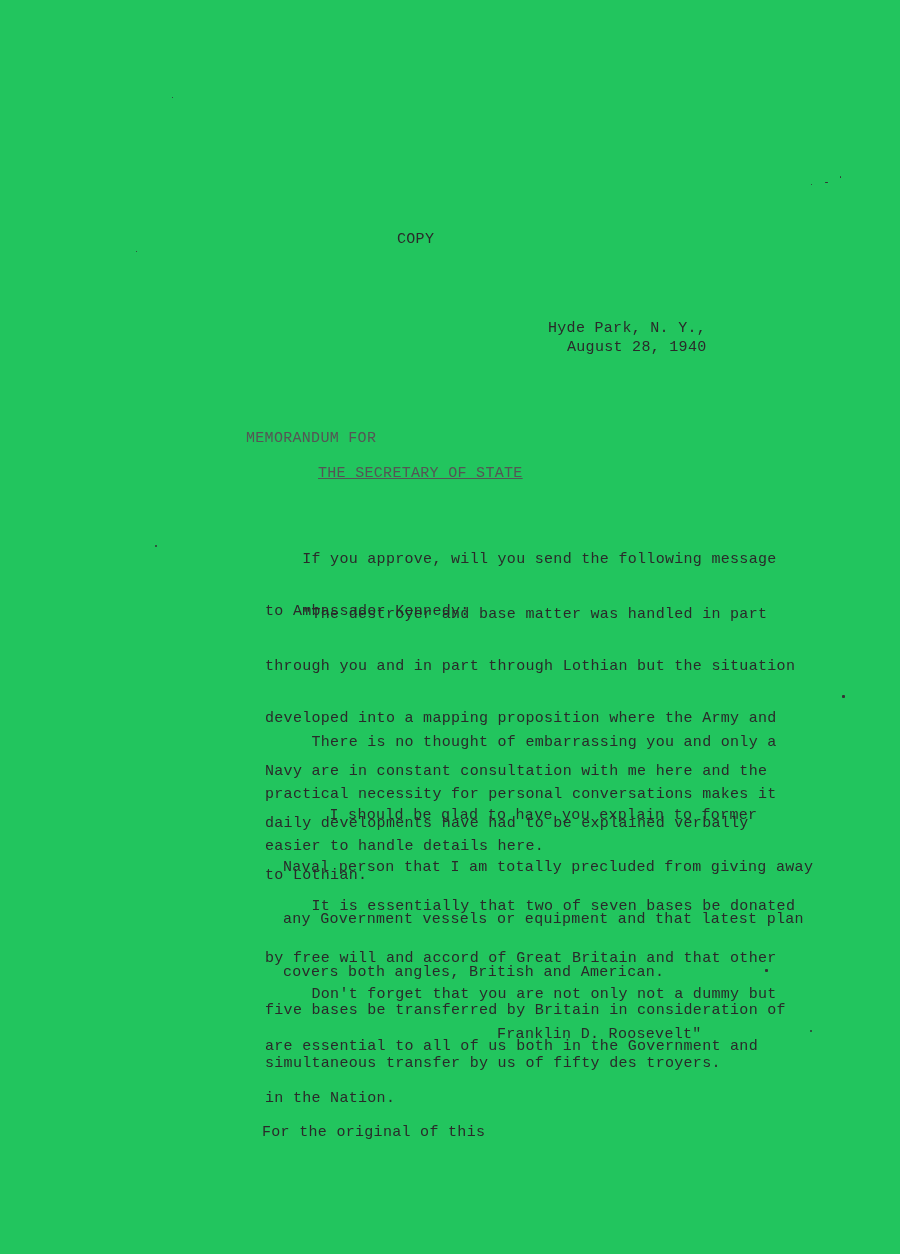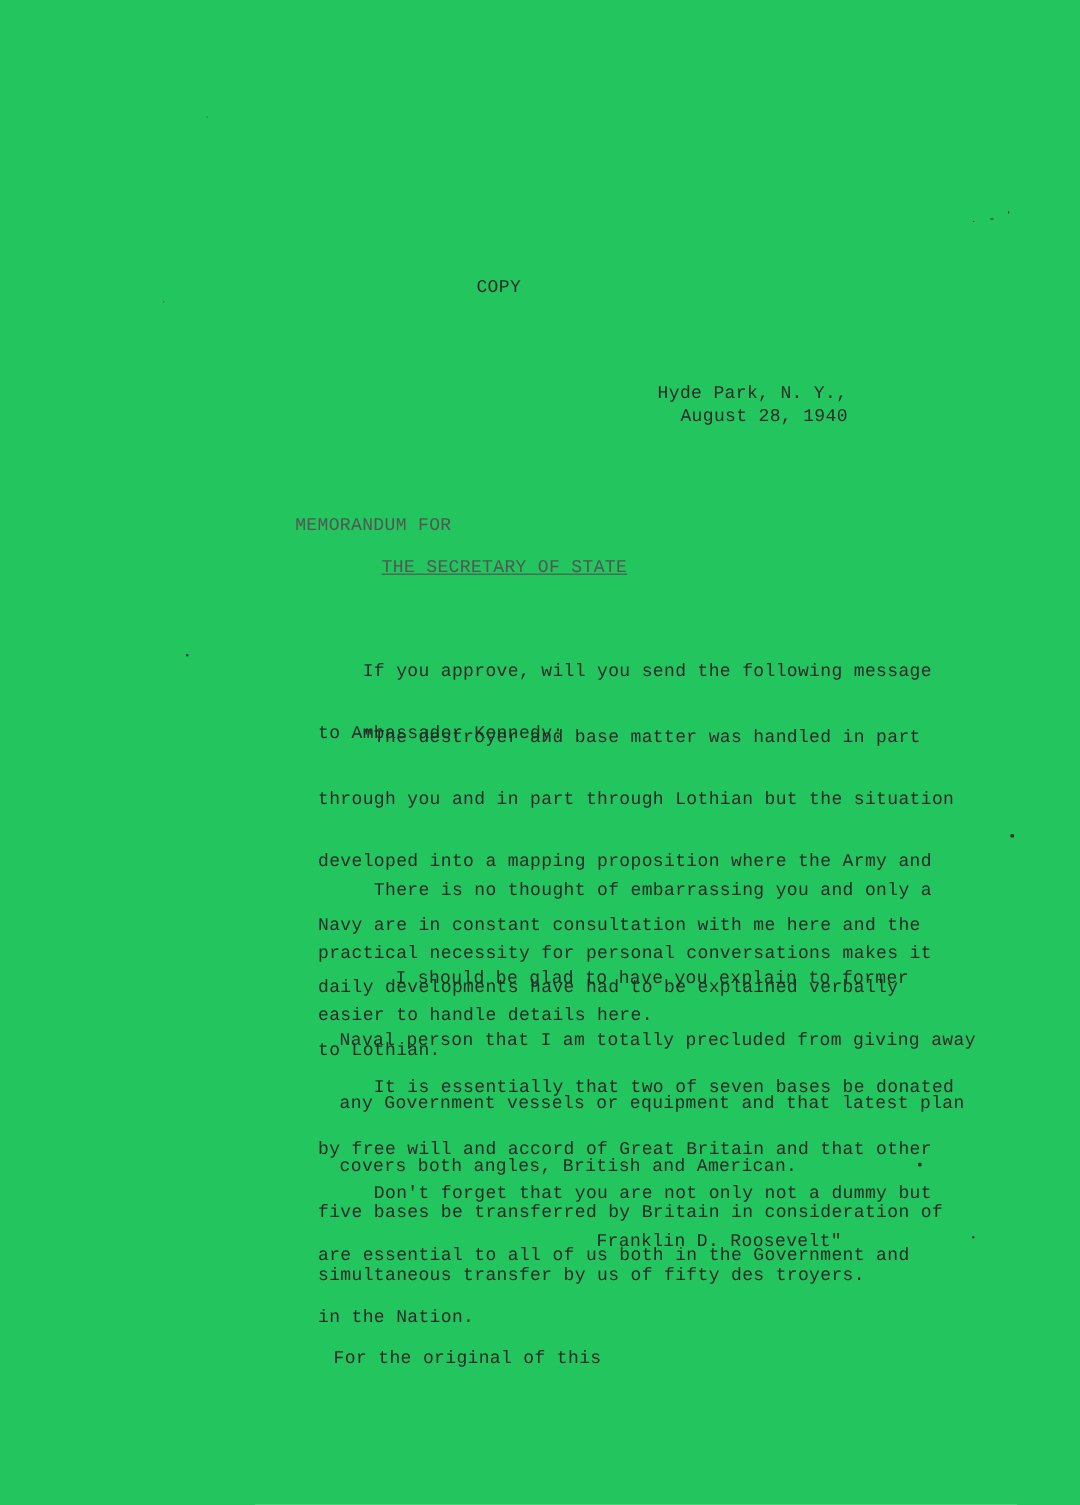--- a/index.html
+++ b/index.html
@@ -91,17 +91,17 @@
   </div>
 
   <div class="abs" style="left:217px;top:952px;">
     <span class="line">     Don't forget that you are not only not a dummy but</span>
     <span class="line">are essential to all of us both in the Government and</span>
     <span class="line">in the Nation.</span>
   </div>
 
   <div class="abs" style="left:497px;top:1026px;">Franklin D. Roosevelt"</div>
 
-  <div class="abs" style="left:230px;top:1090px;">
+  <div class="abs" style="left:214px;top:1090px;">
     <span class="line">For the original of this</span>
   </div>
 
 </div>
 
 </body></html>

